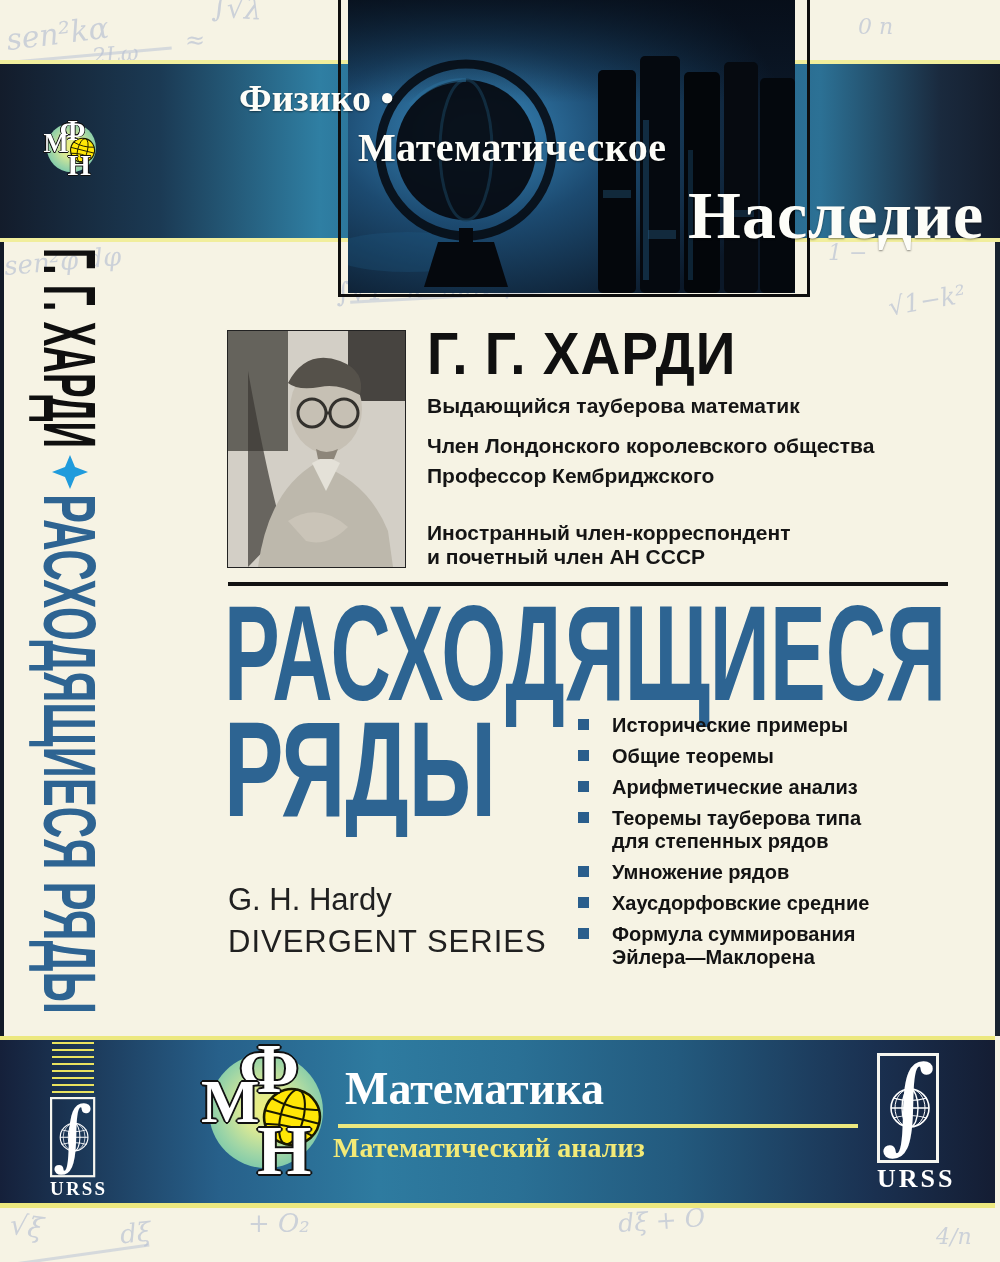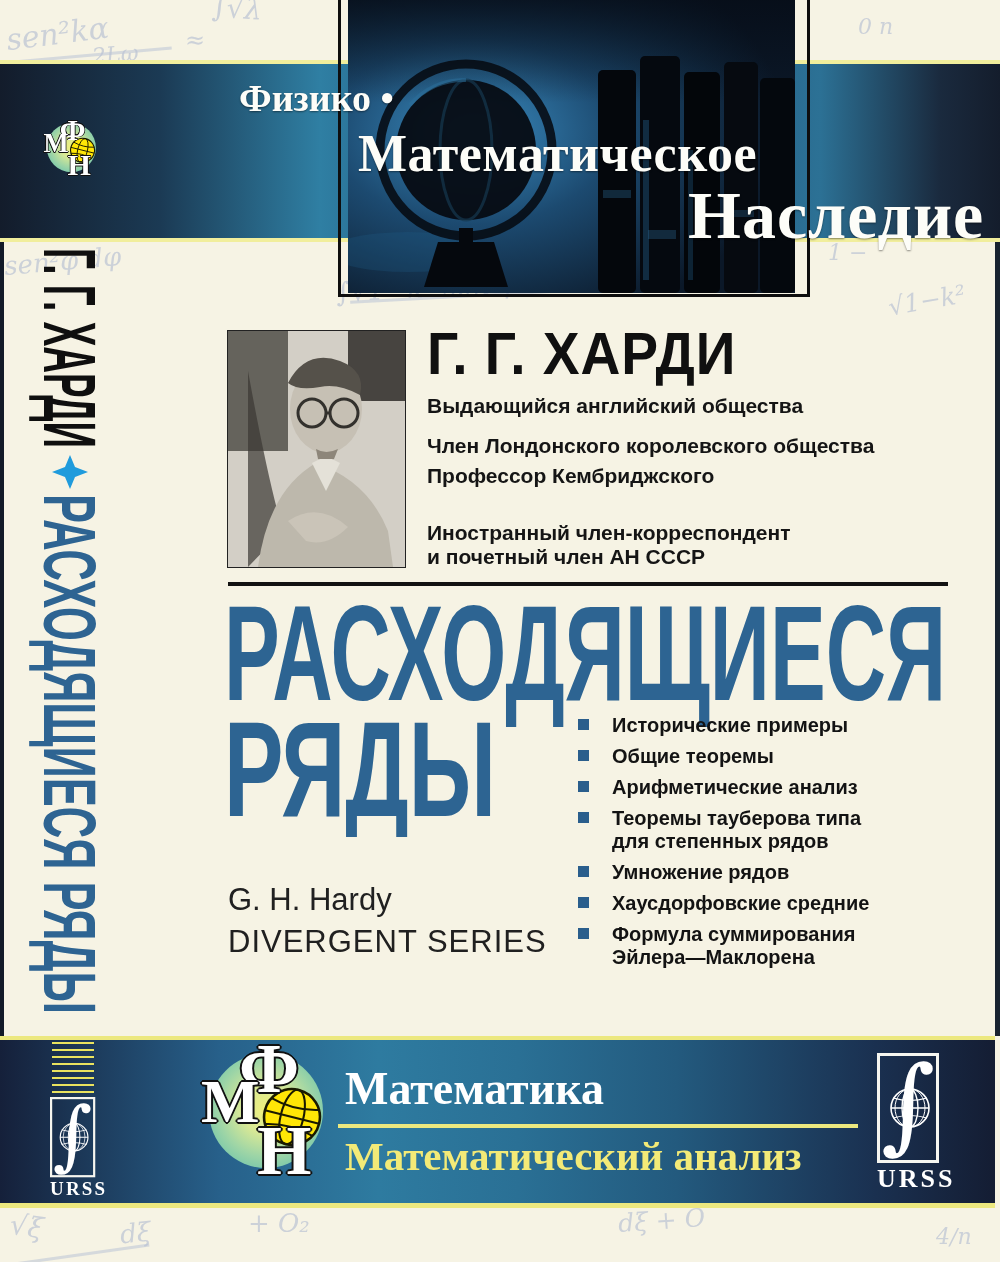--- a/index.html
+++ b/index.html
@@ -66,22 +66,22 @@
   .spine-svg{position:absolute;left:0;top:230px;z-index:2;}
   .spine-svg text{font-family:"Liberation Sans",sans-serif;font-weight:700;}
 
   
   .band-bot{position:absolute;left:0;top:1036px;width:995px;height:172px;z-index:2;
     background:linear-gradient(90deg,#15203a 0%,#27608a 22%,#2e7ba0 38%,#2a7095 52%,#235a7e 68%,#1a3050 88%,#141d33 100%);
     border-top:4px solid #ece87f;border-bottom:5px solid #ece87f;box-sizing:border-box;}
   .footer-cat{position:absolute;left:345px;top:1062px;z-index:6;color:#fff;
     font-family:"Liberation Serif",serif;font-weight:700;font-size:46px;white-space:nowrap;}
   .footer-div{position:absolute;left:338px;top:1124px;width:520px;height:4px;background:#ece87f;z-index:6;}
-  .footer-sub{position:absolute;left:345px;top:1132px;z-index:6;color:#f3ea77;
-    font-family:"Liberation Serif",serif;font-weight:700;font-size:41px;white-space:nowrap;}
+  .footer-sub{position:absolute;left:333px;top:1132px;z-index:6;color:#f3ea77;
+    font-family:"Liberation Serif",serif;font-weight:700;font-size:28px;white-space:nowrap;}
 
   
   .urss{position:absolute;z-index:6;text-align:center;}
   .urss-box{position:relative;border:3px solid #f6f6f0;width:56px;height:104px;}
   .urss-int{position:absolute;left:0;top:-4px;width:100%;text-align:center;color:#fff;
     font-family:"DejaVu Serif",serif;font-size:104px;line-height:104px;}
   .urss-globe{position:absolute;left:9px;top:31px;width:42px;height:42px;}
   .urss-label{margin-top:3px;color:#fff;font-family:"Liberation Serif",serif;font-weight:700;
     font-size:26px;letter-spacing:3px;line-height:1;}
   .urss--left{transform:scale(.73);transform-origin:top left;}
@@ -146,21 +146,21 @@
     <rect x="412" y="78" width="35" height="215" rx="5" fill="#04080d"></rect>
     <rect x="295" y="120" width="6" height="160" fill="#1d4f74" opacity=".5"></rect>
     <rect x="340" y="150" width="5" height="130" fill="#1d4f74" opacity=".4"></rect>
     <rect x="255" y="190" width="28" height="8" fill="#2a6a94" opacity=".35"></rect>
     <rect x="380" y="210" width="26" height="7" fill="#2a6a94" opacity=".3"></rect>
     <rect x="300" y="230" width="28" height="9" fill="#2a6a94" opacity=".35"></rect>
   </g>
 </svg>
 
 <div class="series-line" style="left:239px;top:76px;font-size:38px">Физико •</div>
-<div class="series-line" style="left:358px;top:124px;font-size:52px;letter-spacing:.5px">Математическое</div>
+<div class="series-line" style="left:358px;top:124px;font-size:40px;letter-spacing:.5px">Математическое</div>
 <div class="series-line" style="left:688px;top:176px;font-size:68px;letter-spacing:1px">Наследие</div>
 
 <div class="mfn mfn--small" style="left:46px;top:118px">
   <div class="mfn-circle"></div>
   <svg class="mfn-globe" viewBox="0 0 60 60">
     <g transform="rotate(14 30 30)">
       <circle cx="30" cy="30" r="27" fill="#ffe606" stroke="#1a1a00" stroke-width="2.5"></circle>
       <ellipse cx="30" cy="30" rx="11" ry="27" fill="none" stroke="#1a1a00" stroke-width="2"></ellipse>
       <line x1="3" y1="30" x2="57" y2="30" stroke="#1a1a00" stroke-width="2"></line>
       <path d="M6,17 Q30,24 54,17" fill="none" stroke="#1a1a00" stroke-width="2"></path>
@@ -189,21 +189,21 @@
   <circle cx="116" cy="82" r="14" fill="none" stroke="#33312d" stroke-width="3"></circle>
   <line x1="98" y1="82" x2="102" y2="82" stroke="#33312d" stroke-width="3"></line>
   <path d="M88,118 Q98,124 110,118 L106,128 Q98,132 90,128 Z" fill="#8d867a"></path>
   <path d="M30,236 Q40,160 88,132 Q140,150 160,200 L165,236 Z" fill="#bdb8ac"></path>
   <path d="M84,132 L98,160 L112,132 L104,128 L92,128 Z" fill="#e4e1d8"></path>
   <path d="M60,190 Q90,170 120,196 Q100,216 78,210 Z" fill="#cac4b8"></path>
 </svg>
 
 <div class="author-name">Г. Г. ХАРДИ</div>
 <div class="cred" style="top:394px">
-  <span style="display:block">Выдающийся английский общества</span>
+  <span style="display:block">Выдающийся тауберова математик</span>
 </div>
 <div class="cred" style="top:434px">
   <span style="display:block">Член Лондонского королевского общества</span>
 </div>
 <div class="cred" style="top:464px">
   <span style="display:block">Профессор Кембриджского</span>
 </div>
 <div class="cred" style="top:521px">
   <span style="display:block">Иностранный член-корреспондент</span>
   <span style="display:block">и почетный член АН СССР</span>

